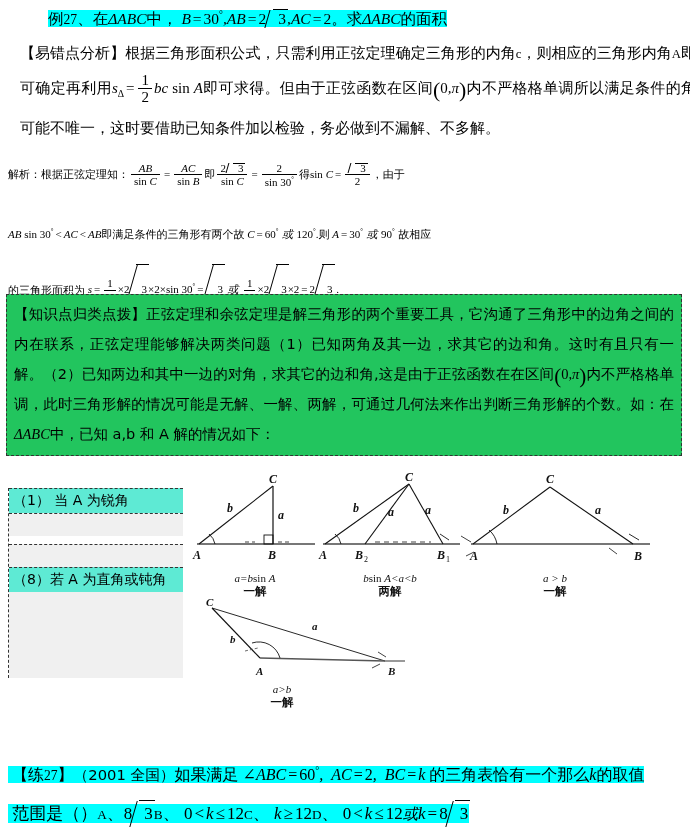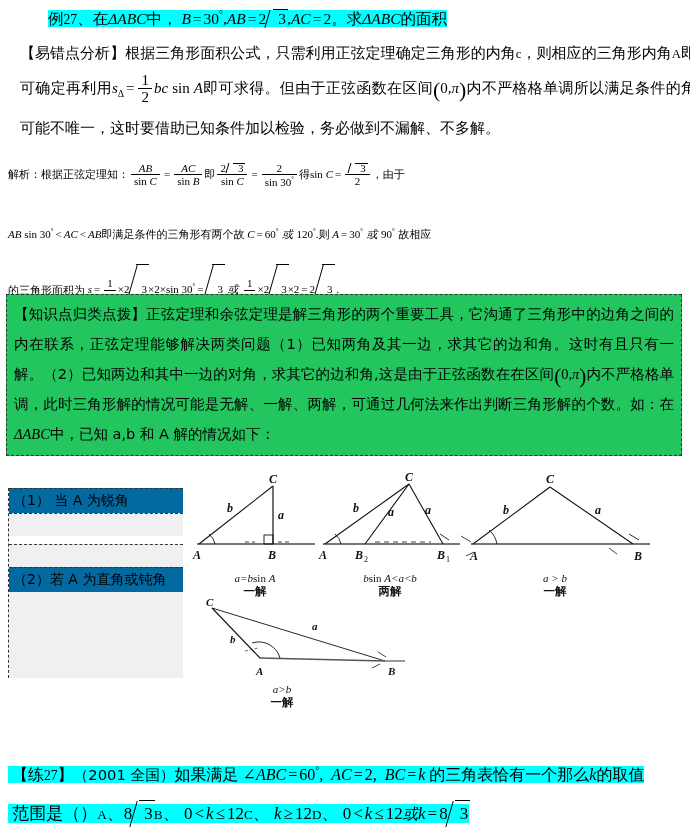--- a/index.html
+++ b/index.html
@@ -79,21 +79,21 @@
     text-align: justify;
   }
 
   
   #case-table {
     position: absolute; left: 8px; top: 488px; width: 175px;
     border-left: 1.5px dashed #333;
     box-sizing: border-box;
   }
   #case-table .row {
-    background: #0369a1;
+    background: #5eead4;
     font-size: 14px;
     font-family: "DejaVu Sans", "Liberation Sans", sans-serif;
     padding: 3px 4px;
     box-sizing: border-box;
     border-top: 1.5px dashed #333;
   }
   #case-table .row.blank { background: #f0f0f0; color: transparent; }
   #case-table .row.gap { background: #ffffff; border-top: none; height: 8px; padding: 0; }
   #case-table .row.thick { border-top: 3px dotted #111; }
   #case-table .row.last { background: #f0f0f0; height: 86px; border-top: none; }
@@ -143,21 +143,21 @@
   </div>
 
   <div id="case-table">
     <div class="row">
       <span class="lbl">（1）    当 A 为锐角</span>
     </div>
     <div class="row blank">&nbsp;</div>
     <div class="row gap"></div>
     <div class="row blank">&nbsp;</div>
     <div class="row">
-      <span class="lbl">（2）若 A 为直角或钝角</span>
+      <span class="lbl">（8）若 A 为直角或钝角</span>
     </div>
     <div class="row thick last">&nbsp;</div>
   </div>
 
   <svg id="figures" viewBox="0 0 500 240">
 
     <g>
       <line x1="12" y1="72" x2="130" y2="72" stroke="#777" stroke-width="2.2"></line>
       <line x1="14" y1="72" x2="88" y2="14" stroke="#111" stroke-width="1.1"></line>
       <line x1="88" y1="14" x2="88" y2="72" stroke="#111" stroke-width="1.2"></line>

